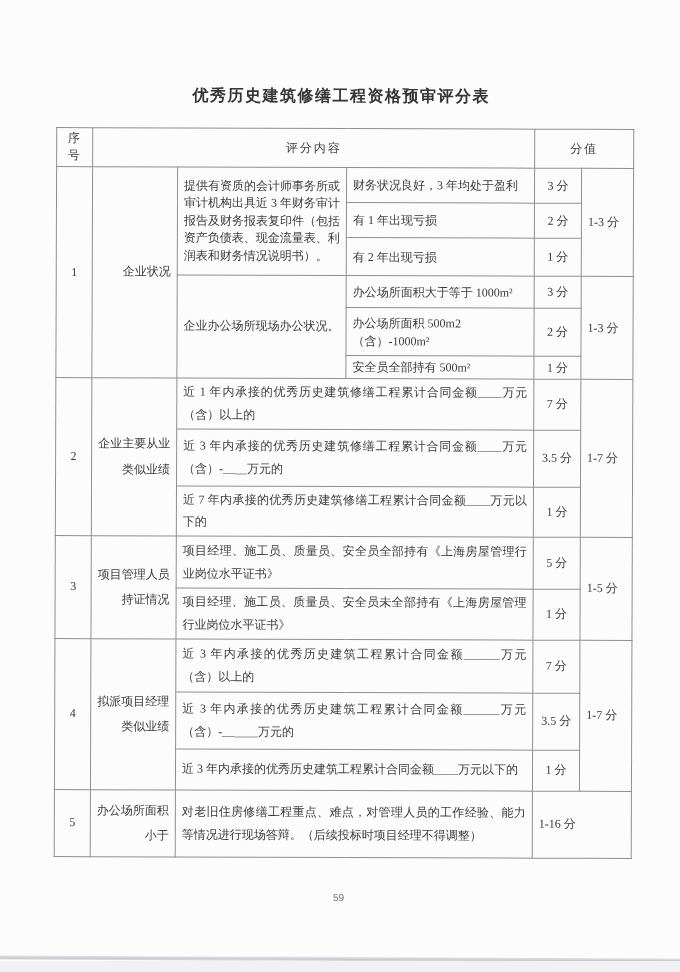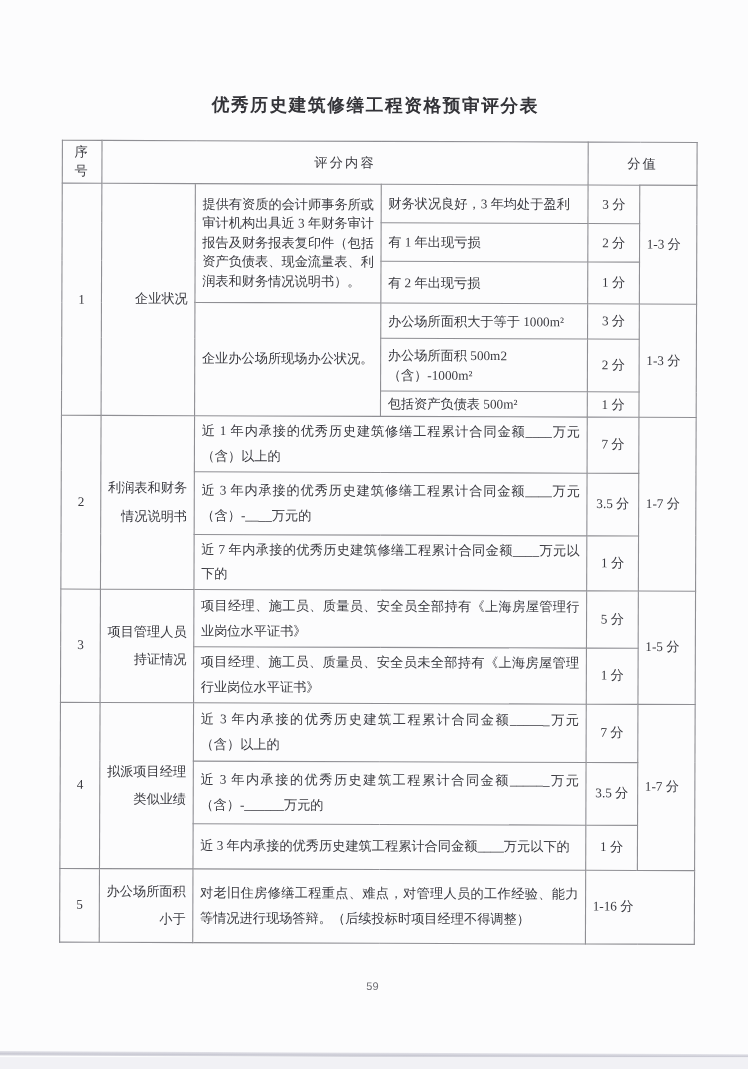--- a/index.html
+++ b/index.html
@@ -102,27 +102,27 @@
         <td class="c-desc" rowspan="3">企业办公场所现场办公状况。</td>
         <td class="c-crit">办公场所面积大于等于 1000m²</td>
         <td class="c-score">3 分</td>
         <td class="c-range" rowspan="3">1-3 分</td>
       </tr>
       <tr style="height:48px">
         <td class="c-crit">办公场所面积 500m2（含）-1000m²</td>
         <td class="c-score">2 分</td>
       </tr>
       <tr style="height:22px">
-        <td class="c-crit">包括资产负债表 500m²</td>
+        <td class="c-crit">安全员全部持有 500m²</td>
         <td class="c-score">1 分</td>
       </tr>
 
       <tr style="height:50px">
         <td class="c-no" rowspan="3">2</td>
-        <td class="c-cat" rowspan="3">利润表和财务情况说明书</td>
+        <td class="c-cat" rowspan="3">企业主要从业类似业绩</td>
         <td class="c-item" colspan="2">近 1 年内承接的优秀历史建筑修缮工程累计合同金额____万元（含）以上的</td>
         <td class="c-score">7 分</td>
         <td class="c-range" rowspan="3">1-7 分</td>
       </tr>
       <tr style="height:57px">
         <td class="c-item" colspan="2">近 3 年内承接的优秀历史建筑修缮工程累计合同金额____万元（含）-____万元的</td>
         <td class="c-score">3.5 分</td>
       </tr>
       <tr style="height:48px">
         <td class="c-item" colspan="2">近 7 年内承接的优秀历史建筑修缮工程累计合同金额____万元以下的</td>

